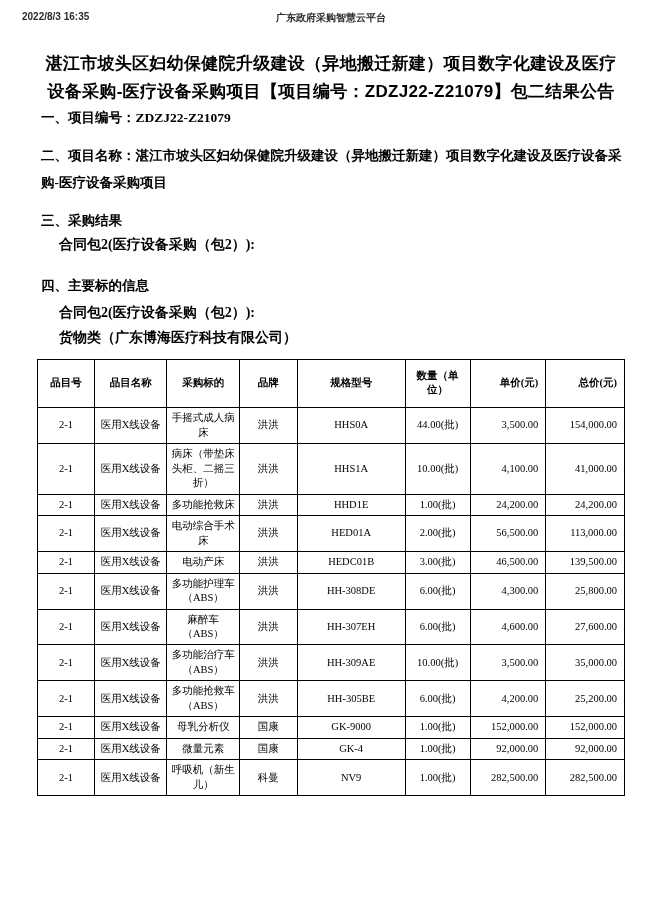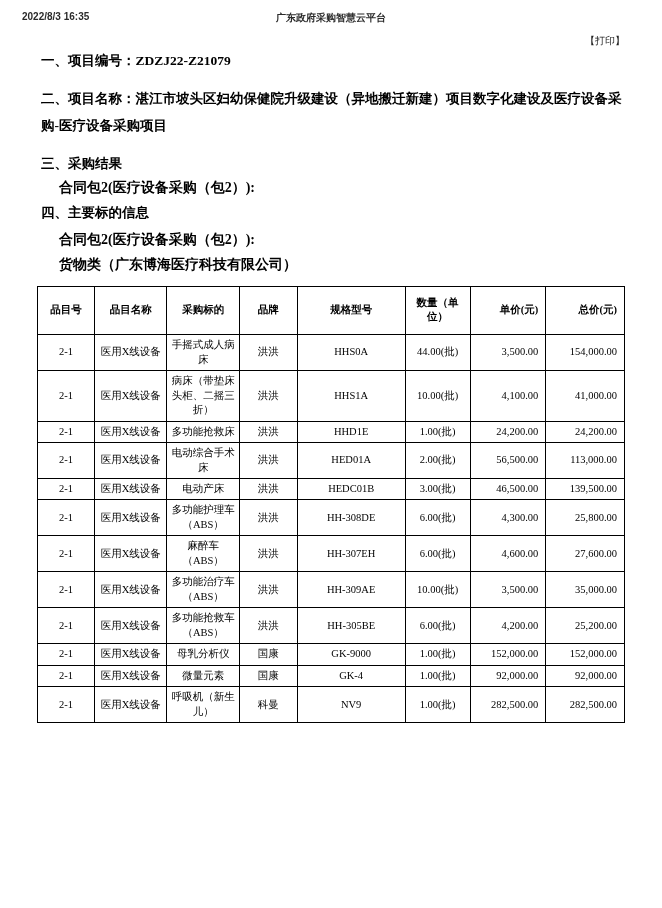--- a/index.html
+++ b/index.html
@@ -19,21 +19,21 @@
 
   .print-row { text-align:right; margin-top:9px; font-size:10px;
     font-family:"Liberation Sans","DejaVu Sans",sans-serif; }
   .print-row a { color:#222; text-decoration:none; cursor:pointer; }
 
   
   .sec { font-size:13.5px; font-weight:bold; line-height:1.95; margin-left:4px; }
   .sec.s1 { }
   .sec.s2 { margin-top:12px; }
   .sec.s3 { margin-top:12px; }
-  .sec.s4 { }
+  .sec.s4 { margin-top:16px; }
   .sub { font-size:14px; font-weight:bold; margin-left:22px; line-height:1.6; }
   .sub.m2 { margin-top:3px; }
 
   
   table { border-collapse:collapse; width:100%; margin-top:10px; table-layout:fixed; }
   th, td { border:1px solid #000; text-align:center; vertical-align:middle; word-break:break-word; }
 
   
   #result-table { font-size:11px; }
   #result-table th { font-weight:bold; padding:8px 4px; line-height:1.5; }
@@ -62,24 +62,22 @@
 </head>
 <body>
 
 <div class="page">
 
   <div class="print-header">
     <span class="ts">2022/8/3 16:35</span>
     <span class="site">广东政府采购智慧云平台</span>
   </div>
 
-
-  <div class="print-row">
-    <a>【打印】</a>
-  </div>
+  <h1 class="title">湛江市坡头区妇幼保健院升级建设（异地搬迁新建）项目数字化建设及医疗设备采购-医疗设备采购项目【项目编号：ZDZJ22-Z21079】包二结果公告</h1>
+
 
   <p class="sec s1">一、项目编号：ZDZJ22-Z21079</p>
 
   <p class="sec s2">二、项目名称：湛江市坡头区妇幼保健院升级建设（异地搬迁新建）项目数字化建设及医疗设备采购-医疗设备采购项目</p>
 
   <p class="sec s3">三、采购结果</p>
   <p class="sub">合同包2(医疗设备采购（包2）):</p>
 
 
   <p class="sec s4">四、主要标的信息</p>

